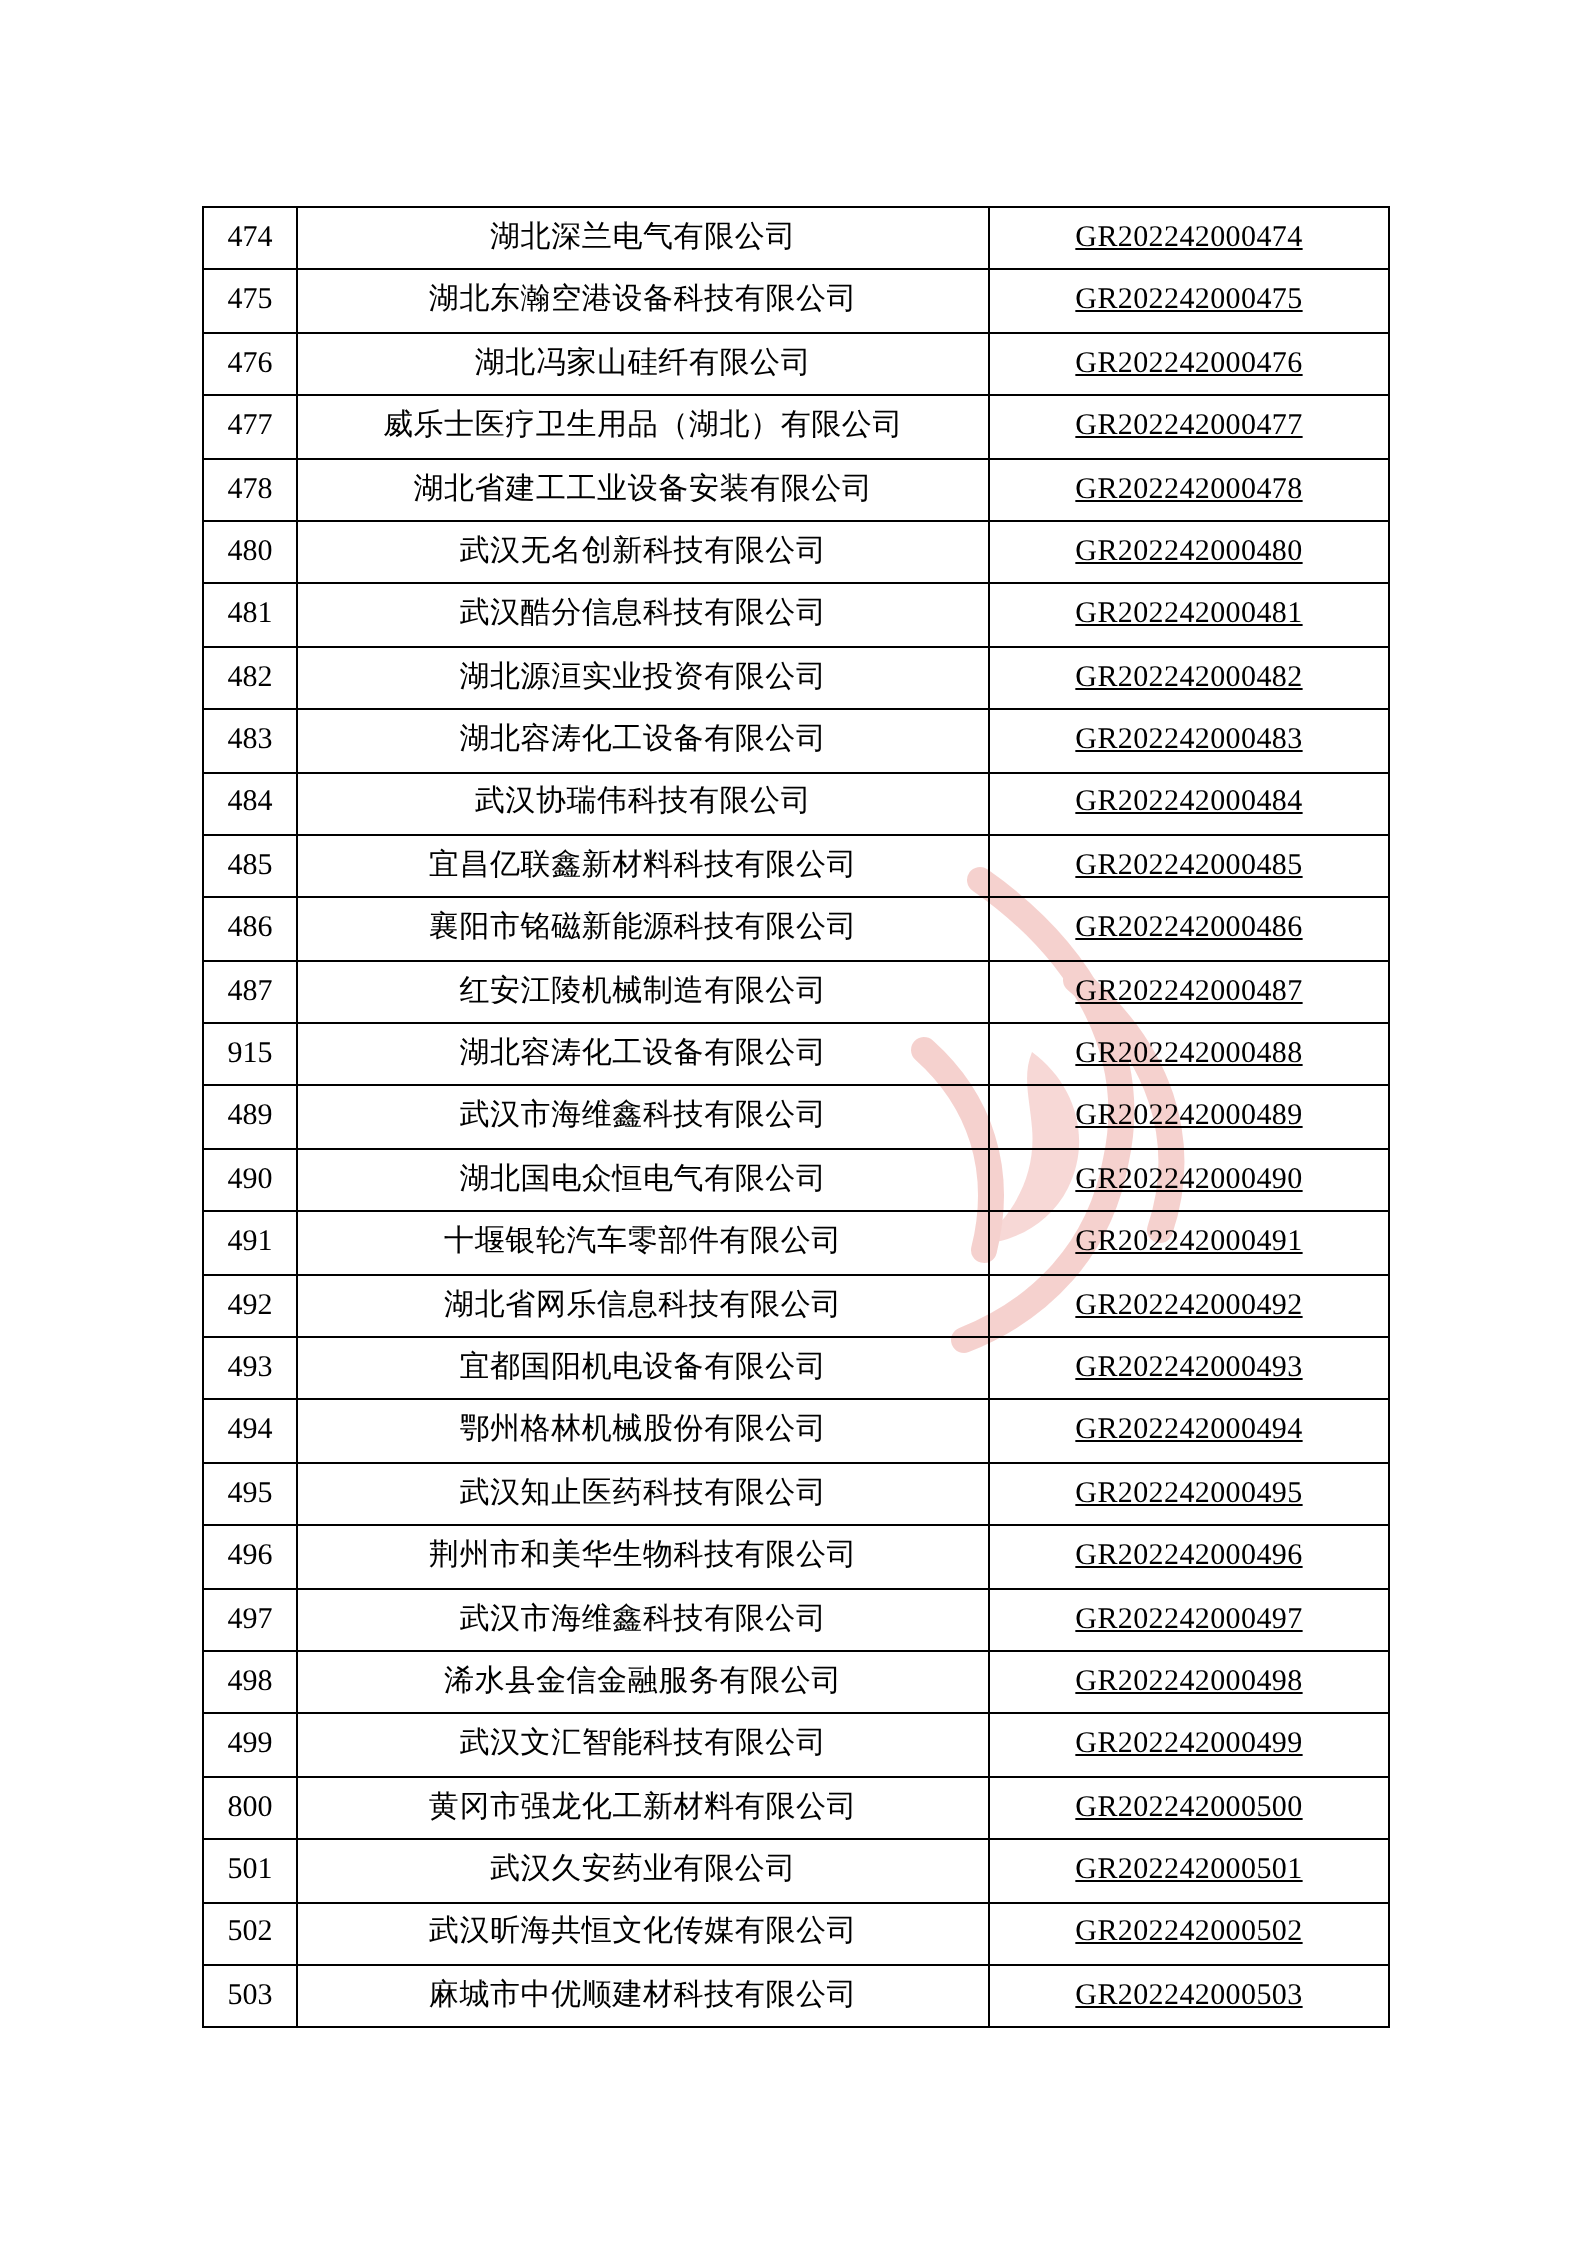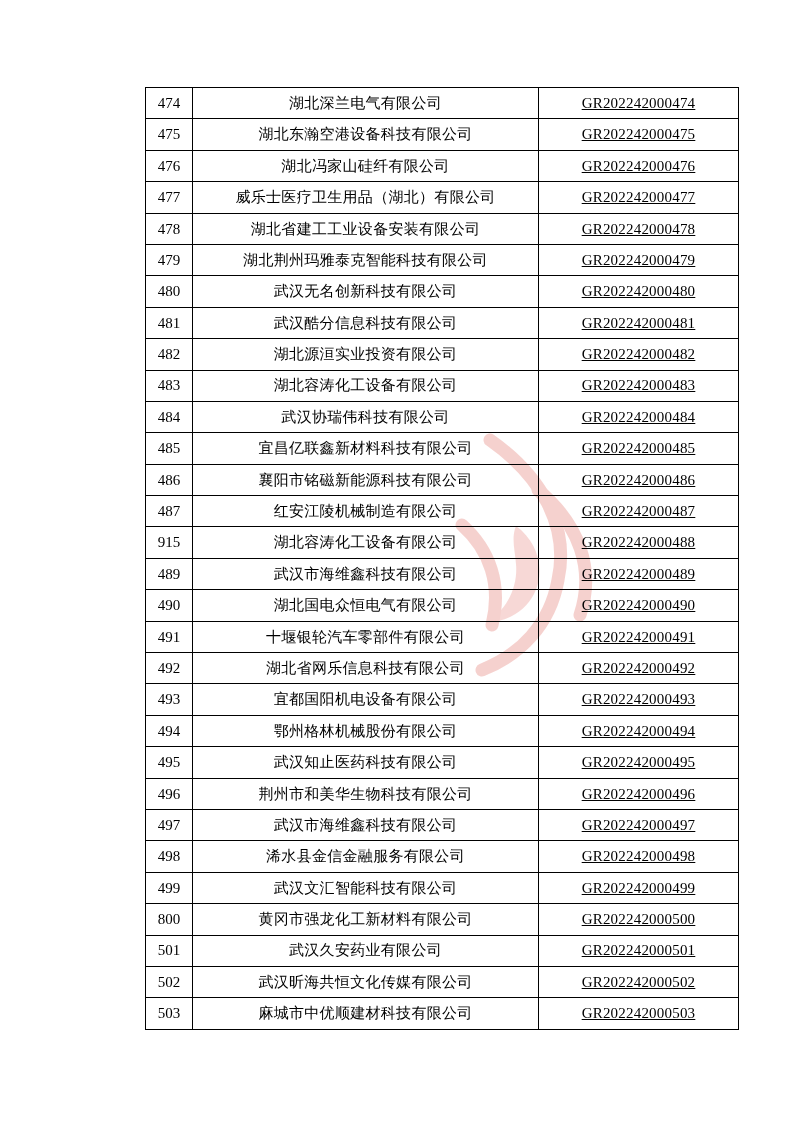--- a/index.html
+++ b/index.html
@@ -32,25 +32,24 @@
     position: absolute;
     left: 0; top: 0;
     width: 793px;
     height: 1121px;
     z-index: 1;
   }
 
   table.list {
     position: absolute;
     left: 101px;
-    top: 87px;
+    top: 103px;
     width: 590px;
     border-collapse: collapse;
     table-layout: fixed;
-    margin-left: 44px;
   }
   table.list td {
     border: 1px solid #000000;
     height: 30.4px;
     padding: 0;
     text-align: center;
     vertical-align: middle;
     font-size: 15px;
     line-height: 1.1;
     color: #000000;
@@ -98,25 +97,20 @@
         <td class="col-idx">477</td>
         <td class="col-name">威乐士医疗卫生用品（湖北）有限公司</td>
         <td class="col-code">GR202242000477</td>
       </tr>
       <tr>
         <td class="col-idx">478</td>
         <td class="col-name">湖北省建工工业设备安装有限公司</td>
         <td class="col-code">GR202242000478</td>
       </tr>
       <tr>
-        <td class="col-idx">479</td>
-        <td class="col-name">湖北荆州玛雅泰克智能科技有限公司</td>
-        <td class="col-code">GR202242000479</td>
-      </tr>
-      <tr>
         <td class="col-idx">480</td>
         <td class="col-name">武汉无名创新科技有限公司</td>
         <td class="col-code">GR202242000480</td>
       </tr>
       <tr>
         <td class="col-idx">481</td>
         <td class="col-name">武汉酷分信息科技有限公司</td>
         <td class="col-code">GR202242000481</td>
       </tr>
       <tr>

